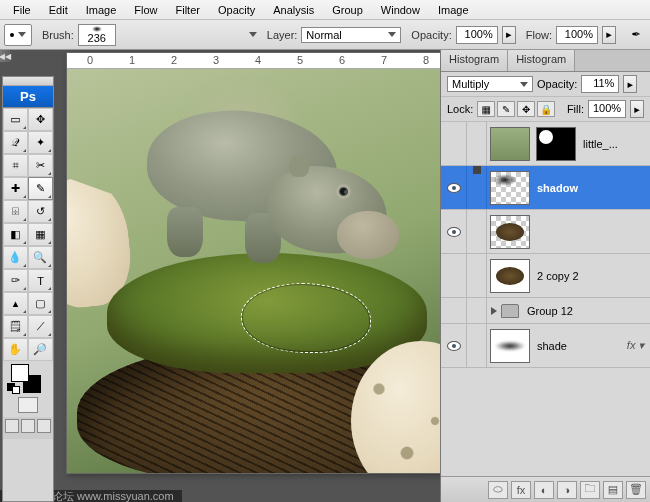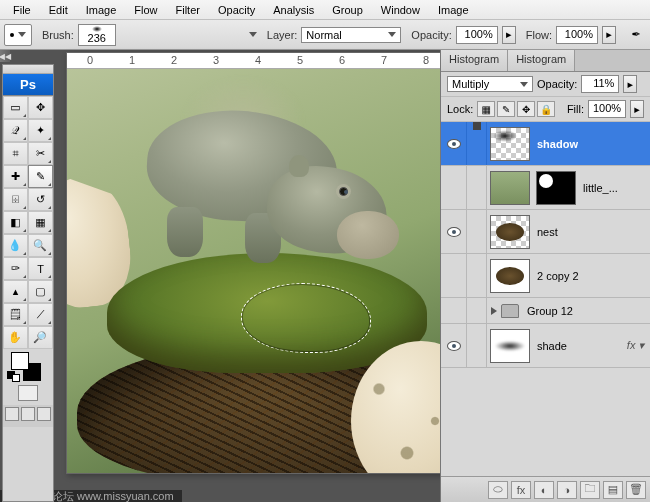--- a/index.html
+++ b/index.html
@@ -11,21 +11,21 @@
 .brush-dot{width:4px;height:4px;background:#000;border-radius:50%}
 .lbl{color:#333;margin-left:6px}
 .brushprev{display:flex;flex-direction:column;align-items:center;background:#fff;border:1px solid #888;width:38px;padding:1px}
 .brushprev .d{width:10px;height:6px;background:radial-gradient(#000,transparent 70%)}
 .dd{border:1px solid #888;background:#fff;padding:7px 4px;display:flex;align-items:center;gap:4px;min-width:70px;height:15px}
 .chev{width:0;height:0;border-left:4px solid transparent;border-right:4px solid transparent;border-top:5px solid #555;margin-left:auto}
 .numbox{border:1px solid #888;background:#fff;padding:1px 4px;width:42px;height:18px;text-align:right}
 .stepbtn{width:14px;height:18px;border:1px solid #888;background:linear-gradient(#f4f4f4,#ddd);display:flex;align-items:center;justify-content:center}
 .workarea{display:flex;position:absolute;top:50px;left:0;right:0;bottom:0}
 .collapse-strip{width:10px;background:linear-gradient(90deg,#7a7a7a,#606060);height:12px;position:absolute;top:50px;left:0;z-index:5;display:flex;align-items:center;justify-content:center;color:#ddd;font-size:8px}
-.toolbox{width:52px;background:#d6d6d6;border:1px solid #888;margin:14px 0 0 2px;z-index:4}
+.toolbox{width:52px;background:#d6d6d6;border:1px solid #888;margin:26px 0 0 2px;z-index:4}
 .toolbox .hdr{height:9px;background:linear-gradient(#e6e6e6,#d0d0d0);border-bottom:1px solid #aaa}
 .ps-badge{background:linear-gradient(#1473e6,#0b5cbf);color:#fff;font-weight:bold;font-size:13px;text-align:center;padding:3px 0;border-bottom:1px solid #888}
 .tool-grid{display:grid;grid-template-columns:1fr 1fr}
 .tool{height:23px;border:1px solid #c4c4c4;background:linear-gradient(#efefef,#dedede);display:flex;align-items:center;justify-content:center;position:relative;cursor:default}
 .tool.sel{background:linear-gradient(#fff,#e8e8e8);border:1px solid #888}
 .tool .tri{position:absolute;right:1px;bottom:1px;width:0;height:0;border-left:3px solid transparent;border-bottom:3px solid #555}
 .swatches{height:34px;position:relative}
 .swa{position:absolute;width:18px;height:18px;border:1px solid #000}
 .swa.fg{background:#fff;left:8px;top:3px;z-index:2}
 .swa.bg{background:#000;left:20px;top:14px}
@@ -242,52 +242,51 @@
         <div>✥</div>
         <div>🔒</div>
       </div>
       <span style="margin-left:auto">Fill:</span>
       <div class="numbox" style="width:38px">100%</div>
       <div class="stepbtn">▸</div>
     </div>
 
     <div class="layerlist">
 
+      <div class="layer">
+        <div class="vis"></div>
+        <div class="link"></div>
+        <div class="thumb" style="background:linear-gradient(#9ab080,#7a9060)"></div>
+        <div class="mask" style="background:#000">
+            <div style="background:#fff;width:14px;height:14px;border-radius:50%;margin:2px"></div>
+          </div>
+        <span class="lname">little_...</span>
+      </div>
+
       <div class="layer sel">
         <div class="vis">
             <div class="eye"></div>
           </div>
         <div class="link">
             <div class="nm"></div>
           </div>
         <div class="thumb checker">
             <div style="position:absolute;left:2px;top:2px;width:24px;height:12px;background:radial-gradient(ellipse,#222,transparent 70%)"></div>
           </div>
         <span class="lname" style="font-weight:bold">shadow</span>
       </div>
 
       <div class="layer">
-        <div class="vis"></div>
-        <div class="link"></div>
-        <div class="thumb" style="background:linear-gradient(#9ab080,#7a9060)"></div>
-        <div class="mask" style="background:#000">
-            <div style="background:#fff;width:14px;height:14px;border-radius:50%;margin:2px"></div>
-          </div>
-        <span class="lname">little_...</span>
-      </div>
-
-      <div class="layer">
         <div class="vis">
             <div class="eye"></div>
           </div>
         <div class="link"></div>
         <div class="thumb checker">
             <div class="nest-thumb"></div>
           </div>
-        <span class="lname">nest</span>
       </div>
 
       <div class="layer">
         <div class="vis"></div>
         <div class="link"></div>
         <div class="thumb" style="background:#fff">
             <div class="nest-thumb"></div>
           </div>
         <span class="lname">2 copy 2</span>
       </div>

